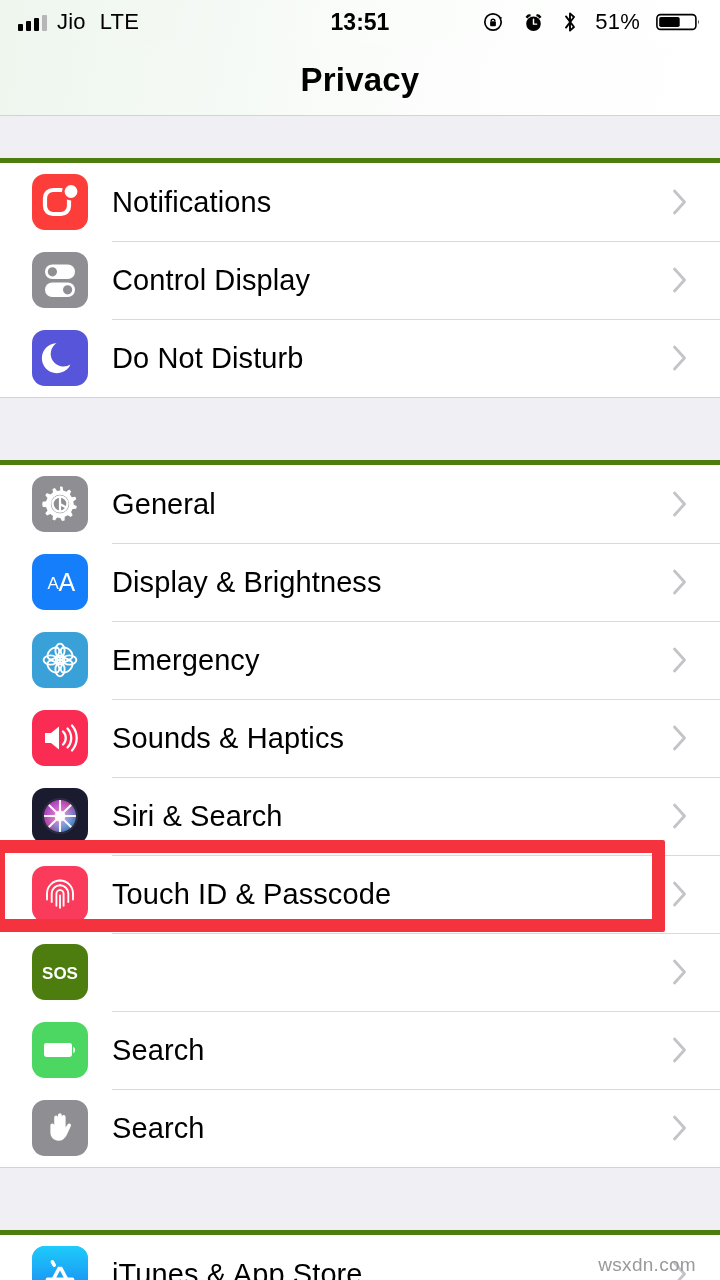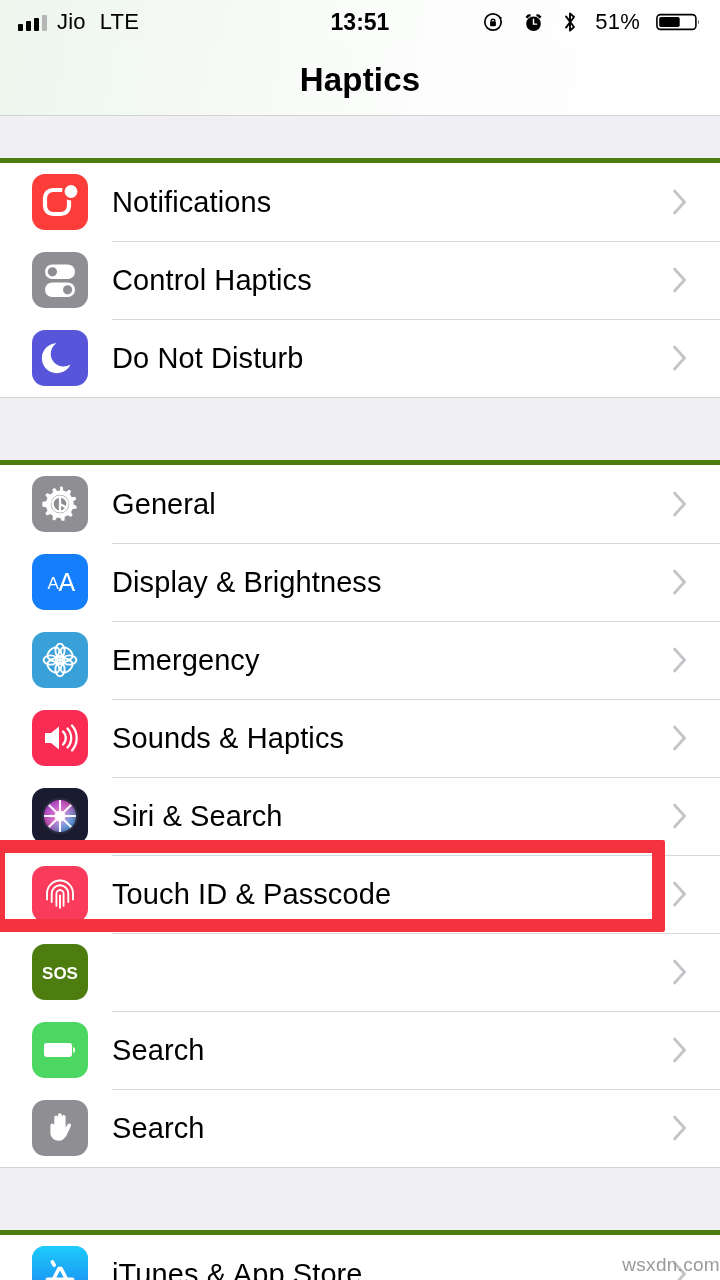--- a/index.html
+++ b/index.html
@@ -92,21 +92,21 @@
     width:673px;
     border:13px solid #f5333f;
     background:transparent;
     pointer-events:none;
     z-index:30;
     border-radius:2px;
   }
 
   
   .watermark{
-    position:absolute; right:0; bottom:4px;
+    position:absolute; right:24px; bottom:4px;
     font-size:19px; color:#9a9a9a; letter-spacing:.3px;
     z-index:40;
   }
 </style>
 </head>
 <body>
 
 <div class="statusbar">
   <div class="sb-left">
     <span class="bars">
@@ -148,21 +148,21 @@
       <svg width="46" height="24" viewBox="0 0 46 24">
         <rect x="0.9" y="4.6" width="39" height="14.8" rx="3.6" fill="none" stroke="#000" stroke-width="1.6"></rect>
         <rect x="3.2" y="6.9" width="20.5" height="10.2" rx="1.8" fill="#000"></rect>
         <path d="M42.1 9.6 a4 4 0 0 1 0 4.8 z" fill="#000" opacity=".85"></path>
       </svg>
     </span>
   </div>
 </div>
 
 <div class="navbar">
-  <div class="nav-title">Haptics</div>
+  <div class="nav-title">Privacy</div>
 </div>
 
 <div class="scroll">
   <div class="gap first"></div>
   <div id="list-root">
       <div class="group">
         <div class="row">
           <div class="icon" style="background: rgb(252, 61, 57);">
       <svg width="56" height="56" viewBox="0 0 56 56">
         <rect x="13" y="16" width="24" height="24" rx="8" fill="none" stroke="#fff" stroke-width="4.2"></rect>
@@ -179,21 +179,21 @@
         </div>
         <div class="row">
           <div class="icon" style="background: rgb(142, 142, 147);">
       <svg width="56" height="56" viewBox="0 0 56 56">
         <rect x="13" y="12.5" width="30" height="14.5" rx="7.25" fill="#fff"></rect>
         <circle cx="20.4" cy="19.8" r="4.6" fill="#8E8E93"></circle>
         <rect x="13" y="30.5" width="30" height="14.5" rx="7.25" fill="#fff"></rect>
         <circle cx="35.6" cy="37.8" r="4.6" fill="#8E8E93"></circle>
       </svg>
           </div>
-          <div class="label">Control Haptics</div>
+          <div class="label">Control Display</div>
           <div class="chev">
             <svg width="16" height="28" viewBox="0 0 16 28">
     <path d="M2.5 3 L12.5 14 L2.5 25" fill="none" stroke="#c3c3c8" stroke-width="2.8" stroke-linecap="round" stroke-linejoin="round"></path>
   </svg>
           </div>
         </div>
         <div class="row">
           <div class="icon" style="background: rgb(87, 85, 217);">
       <svg width="56" height="56" viewBox="0 0 56 56">
         <path d="M38.5 34.5 A15 15 0 1 1 24.5 13.2 A12.4 12.4 0 0 0 38.5 34.5 Z" fill="#fff"></path>

